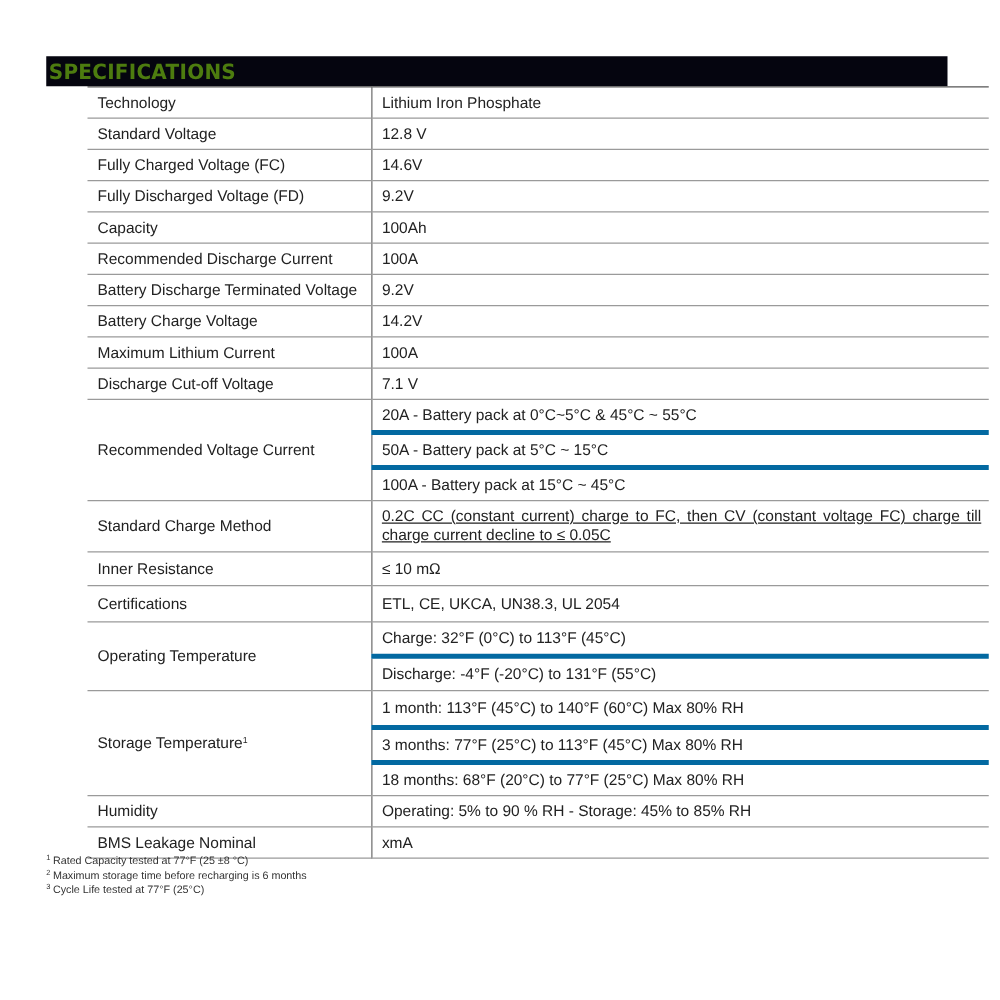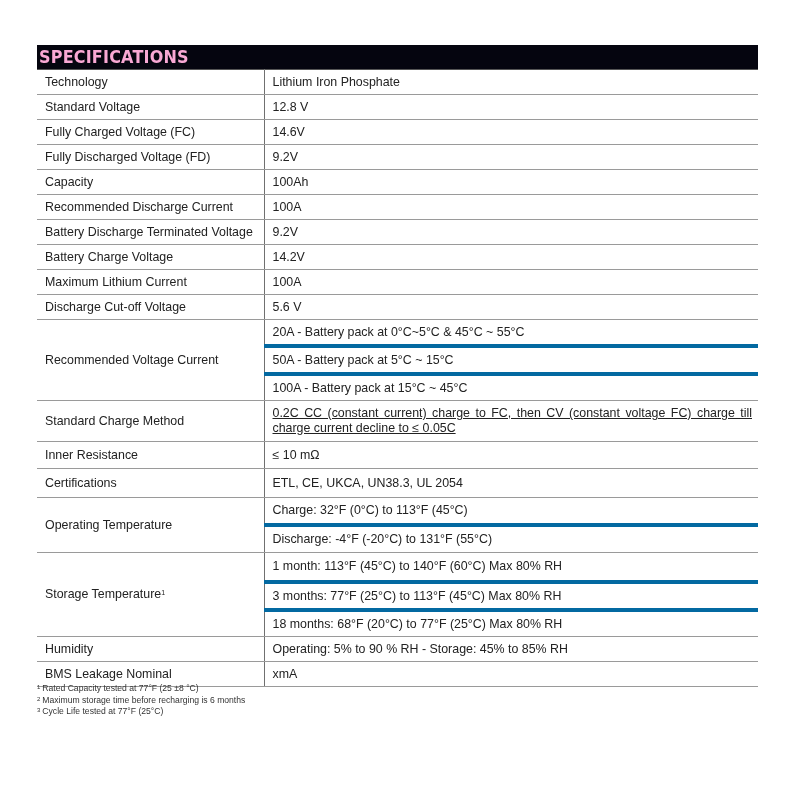--- a/index.html
+++ b/index.html
@@ -17,40 +17,41 @@
     }
     .sheet {
       position: absolute;
       left: 37px;
       top: 45px;
       width: 721px;
     }
     .header-bar {
       height: 24px;
       background: #05050f;
-      color: #f9a8d4;
+      color: #4d7c0f;
       font-family: "DejaVu Sans", sans-serif;
       font-weight: bold;
       font-size: 16px;
       letter-spacing: 0.2px;
       line-height: 25px;
       padding-left: 2px;
       transform-origin: left center;
     }
     .header-bar span {
       display: inline-block;
       transform: scaleY(1.05);
       font-weight: 900;
     }
     table.spec {
       border-collapse: collapse;
       width: 721px;
       table-layout: fixed;
       font-size: 12.4px;
       color: #222;
+      margin-left: 33px;
     }
     table.spec col.c1 { width: 227px; }
     table.spec col.c2 { width: 494px; }
     table.spec td {
       border-bottom: 1px solid #9a9a9a;
       padding: 0 0 0 8px;
       height: 24px;
       vertical-align: middle;
       line-height: 15px;
     }
@@ -134,21 +135,21 @@
       <tr>
         <td class="label">Battery Charge Voltage</td>
         <td class="value">14.2V</td>
       </tr>
       <tr>
         <td class="label">Maximum Lithium Current</td>
         <td class="value">100A</td>
       </tr>
       <tr>
         <td class="label">Discharge Cut-off Voltage</td>
-        <td class="value">5.6 V</td>
+        <td class="value">7.1 V</td>
       </tr>
 
       <tr>
         <td class="label" rowspan="3">Recommended Voltage Current</td>
         <td class="value sub">20A  -  Battery pack at 0°C~5°C &amp; 45°C ~ 55°C</td>
       </tr>
       <tr>
         <td class="value sub">50A - Battery pack at 5°C ~ 15°C</td>
       </tr>
       <tr>

